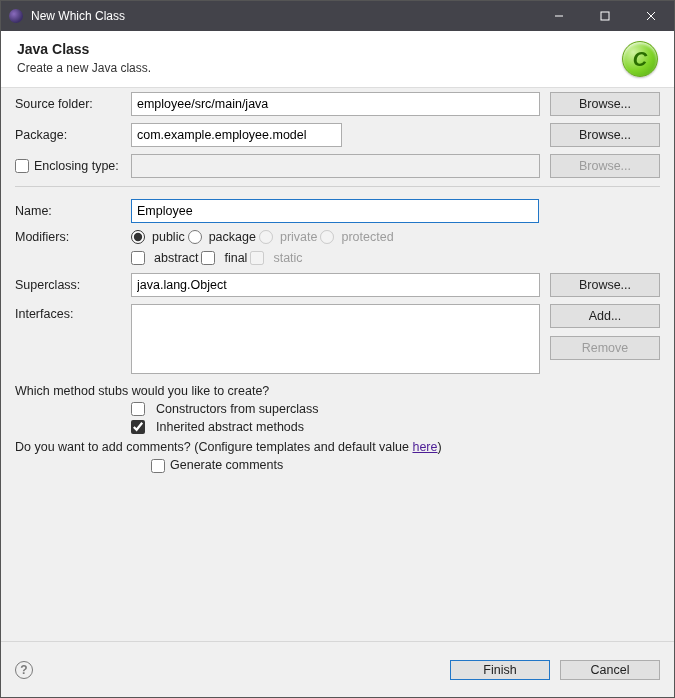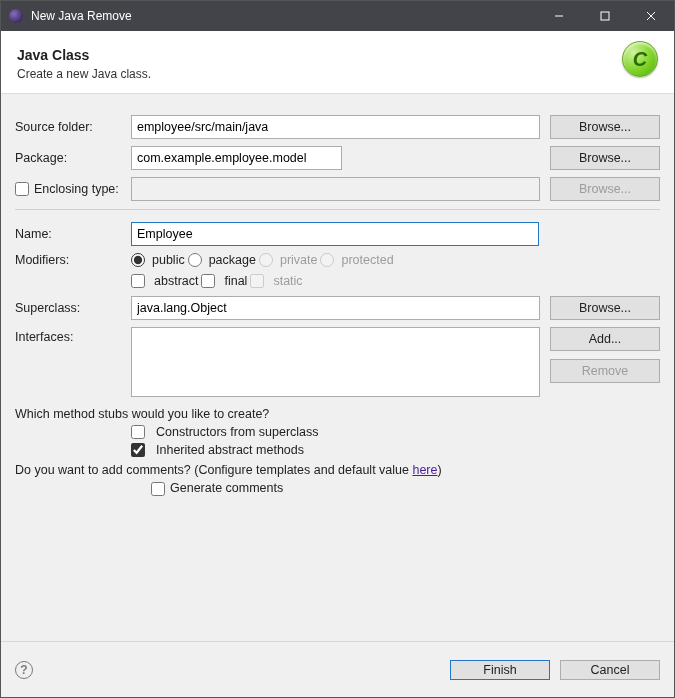--- a/index.html
+++ b/index.html
@@ -7,33 +7,33 @@
   body { width:675px; height:698px; border:1px solid #555; display:flex; flex-direction:column; }
 
   
   .titlebar { height:30px; background:#43434a; color:#fff; display:flex; align-items:center; padding:0 0 0 8px; font-size:12px; }
   .titlebar .eclipse-icon { width:14px; height:14px; border-radius:50%; background:radial-gradient(circle at 35% 35%, #8a6bbd 0%, #3b2e66 70%); margin-right:8px; }
   .titlebar .title { flex:1; }
   .winbtns { display:flex; height:100%; }
   .winbtn { width:46px; display:flex; align-items:center; justify-content:center; color:#fff; font-size:11px; cursor:default; }
 
   
-  .header { background:#fff; padding:16px 16px 12px; border-bottom:1px solid #ddd; position:relative; }
+  .header { background:#fff; padding:10px 16px 12px; border-bottom:1px solid #ddd; position:relative; }
   .header .h-title { font-weight:600; font-size:14px; color:#222; margin-bottom:4px; }
   .header .h-sub   { font-size:12px; color:#333; }
   .header .class-badge {
     position:absolute; right:16px; top:10px; width:36px; height:36px; border-radius:50%;
     background:radial-gradient(circle at 30% 30%, #cff2a0 0%, #7fd326 55%, #4ea80f 100%);
     border:1px solid #6aa81f; display:flex; align-items:center; justify-content:center;
     color:#2a6e00; font-weight:bold; font-size:20px; font-style:italic;
     box-shadow: inset 0 2px 3px rgba(255,255,255,.7), 0 1px 2px rgba(0,0,0,.25);
   }
 
   
-  .body-area { flex:1; background:#f0f0f0; padding:21px 14px 8px; font-size:12.5px; color:#222; overflow:hidden; }
+  .body-area { flex:1; background:#f0f0f0; padding:4px 14px 8px; font-size:12.5px; color:#222; overflow:hidden; }
   .row { display:flex; align-items:center; margin-bottom:7px; }
   .row .lbl { width:116px; }
   .row input[type=text] { height:24px; border:1px solid #adadad; background:#fff; padding:0 5px; font-size:12.5px; }
   .row input[type=text][readonly] { background:#f0f0f0; color:#888; }
   .btn {
     min-width:110px; height:24px; background:#e1e1e1; border:1px solid #adadad;
     font-size:12.5px; color:#222; cursor:default; padding:0 8px;
   }
   .btn:disabled { color:#9c9c9c; }
   .btn.side { margin-left:10px; width:110px; }
@@ -67,21 +67,21 @@
   .footer .spacer { flex:1; }
   .footer .btn { min-width:100px; height:20px; }
   .footer .btn.primary { border:1.5px solid #2176c7; }
   .footer .btn + .btn { margin-left:10px; }
 </style>
 </head>
 <body>
 
 <div class="titlebar">
   <div class="eclipse-icon"></div>
-  <div class="title">New Java Remove</div>
+  <div class="title">New Which Class</div>
   <div class="winbtns">
     <div class="winbtn">
       <svg width="10" height="10" viewBox="0 0 10 10">
           <line x1="1" y1="5" x2="9" y2="5" stroke="#fff" stroke-width="1"></line>
         </svg>
     </div>
     <div class="winbtn">
       <svg width="10" height="10" viewBox="0 0 10 10">
           <rect x="1" y="1" width="8" height="8" fill="none" stroke="#fff" stroke-width="1"></rect>
         </svg>

